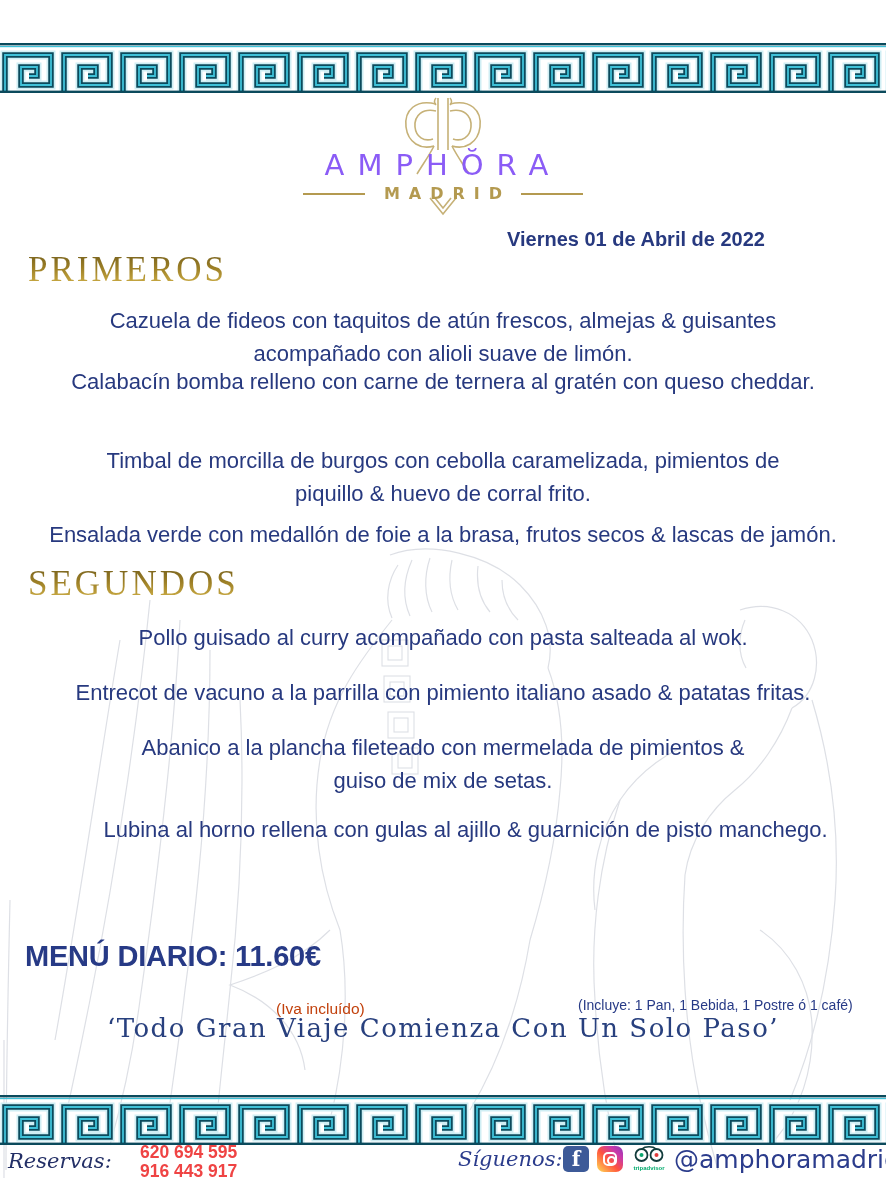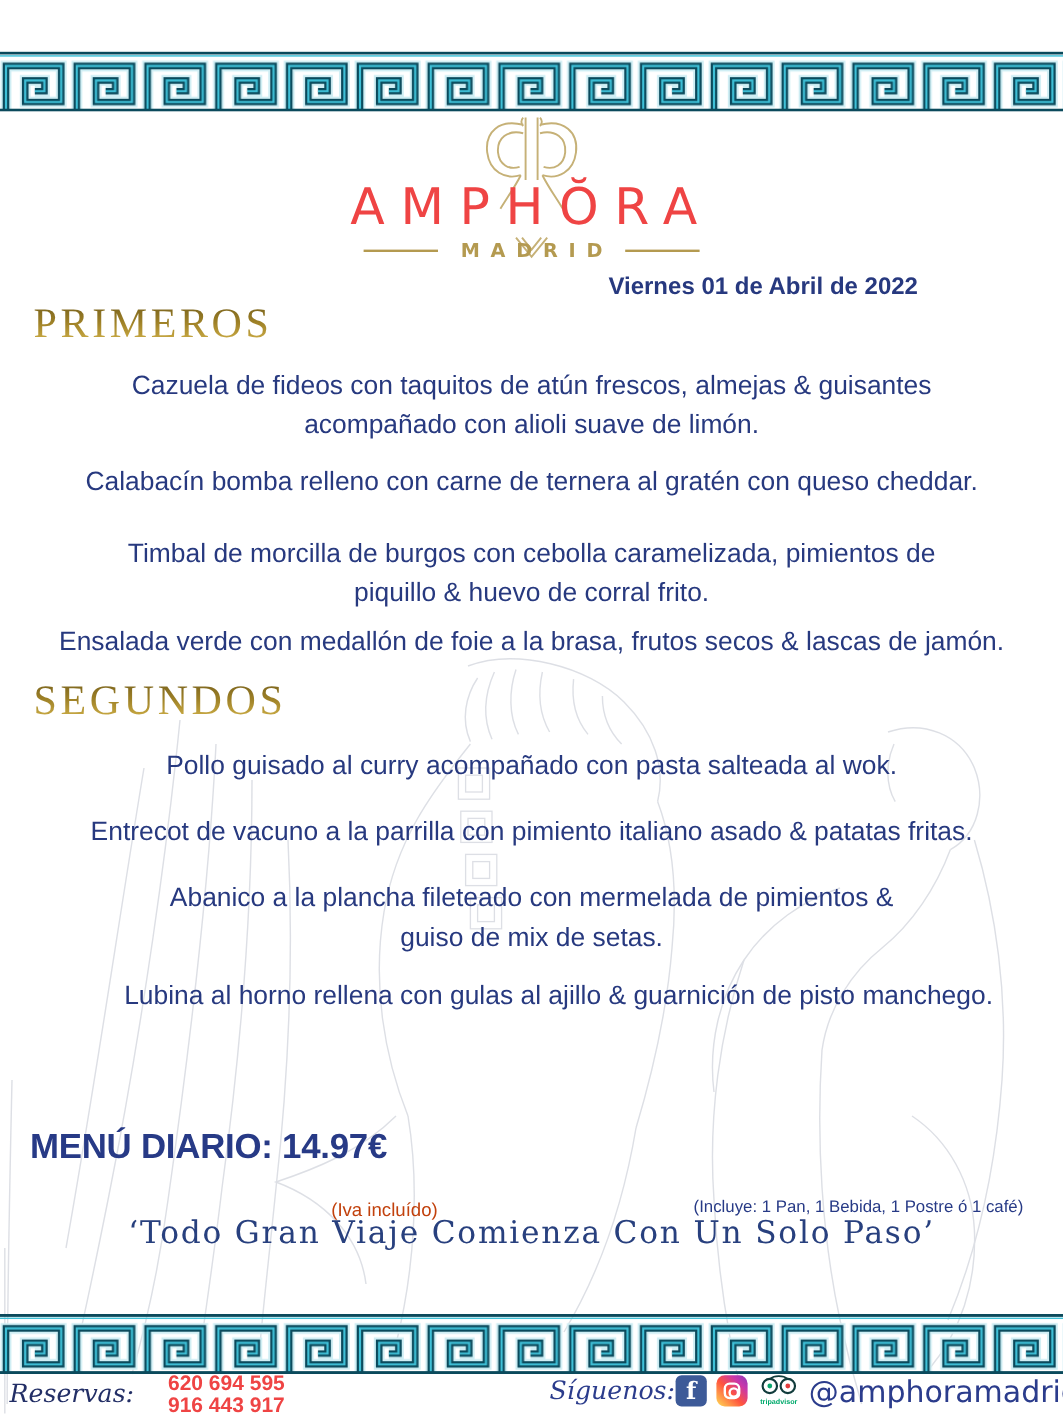--- a/index.html
+++ b/index.html
@@ -13,21 +13,21 @@
 
   
   .band { position:absolute; left:0; width:886px; height:50px; z-index:2; }
   .band-top { top:43px; }
   .band-bottom { top:1095px; }
 
   
   .logo-wrap { position:absolute; left:0; top:92px; width:886px; text-align:center; z-index:3; }
   .amphora-svg { position:absolute; left:396px; top:4px; }
   .brand-name { position:relative; margin-top:56px; font-family:"DejaVu Sans", sans-serif;
-    font-size:42px; letter-spacing:13px; color:#ef4444; font-weight:400; }
+    font-size:29px; letter-spacing:13px; color:#8b5cf6; font-weight:400; }
   .brand-city-row { position:relative; display:flex; align-items:center; justify-content:center;
     gap:10px; margin-top:2px; }
   .brand-rule { width:62px; height:2px; background:#b49a50; }
   .brand-city { font-family:"DejaVu Sans", sans-serif; font-size:16px; letter-spacing:9px;
     color:#b49a50; font-weight:700; text-indent:9px; }
 
   
   .date-line { position:absolute; left:386px; top:228px; width:500px; text-align:center;
     font-size:20px; font-weight:600; color:#27397f; z-index:3; }
 
@@ -36,21 +36,21 @@
     font-size:35px; letter-spacing:3px; font-weight:500; z-index:3;
     background:linear-gradient(180deg,#6e5a1c 0%, #9c7f26 45%, #d8b84d 95%);
     -webkit-background-clip:text; background-clip:text; color:transparent; }
   .title-primeros { top:250px; }
   .title-segundos { top:564px; }
 
   
   .menu-item { position:absolute; left:0; width:886px; text-align:center; color:#27397f;
     font-size:22px; line-height:33px; white-space:pre-line; z-index:3; }
   .p-item-0 { top:304px; }
-  .p-item-1 { top:384px; }
+  .p-item-1 { top:365px; }
   .p-item-2 { top:444px; }
   .p-item-3 { top:518px; }
   .s-item-0 { top:621px; }
   .s-item-1 { top:676px; }
   .s-item-2 { top:731px; }
   .s-item-3 { top:813px;padding-left:45px; }
 
   
   .price-line { position:absolute; left:25px; color:#273a86; font-size:29px; font-weight:600;
     letter-spacing:-0.2px; z-index:3; }
@@ -199,21 +199,21 @@
 piquillo &amp; huevo de corral frito.</div>
   <div class="menu-item p-item-3">Ensalada verde con medallón de foie a la brasa, frutos secos &amp; lascas de jamón.</div>
 
   <div class="section-title title-segundos">SEGUNDOS</div>
   <div class="menu-item s-item-0">Pollo guisado al curry acompañado con pasta salteada al wok.</div>
   <div class="menu-item s-item-1">Entrecot de vacuno a la parrilla con pimiento italiano asado &amp; patatas fritas.</div>
   <div class="menu-item s-item-2">Abanico a la plancha fileteado con mermelada de pimientos &amp;
 guiso de mix de setas.</div>
   <div class="menu-item s-item-3">Lubina al horno rellena con gulas al ajillo &amp; guarnición de pisto manchego.</div>
 
-  <div class="price-line price-daily">MENÚ DIARIO: 14.97€</div>
+  <div class="price-line price-daily">MENÚ DIARIO: 11.60€</div>
   <div class="vat-note">(Iva incluído)</div>
   <div class="includes-note">(Incluye: 1 Pan, 1 Bebida, 1 Postre ó 1 café)</div>
 
   <div class="quote-line">‘Todo Gran Viaje Comienza Con Un Solo Paso’</div>
 
   <div class="footer">
     <span class="reservas-label">Reservas:</span>
     <div class="phones">
       <div>620 694 595</div>
       <div>916 443 917</div>

